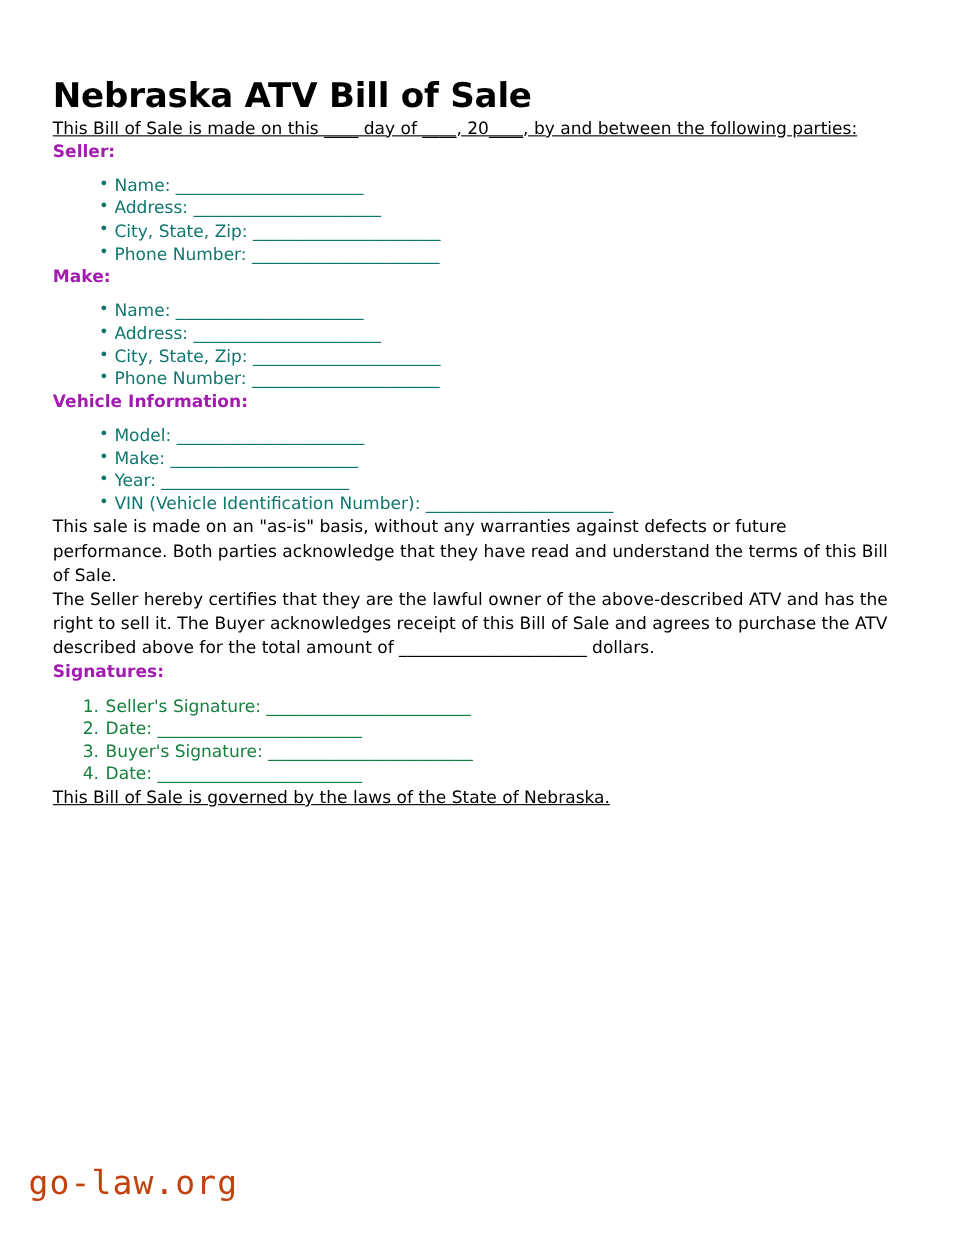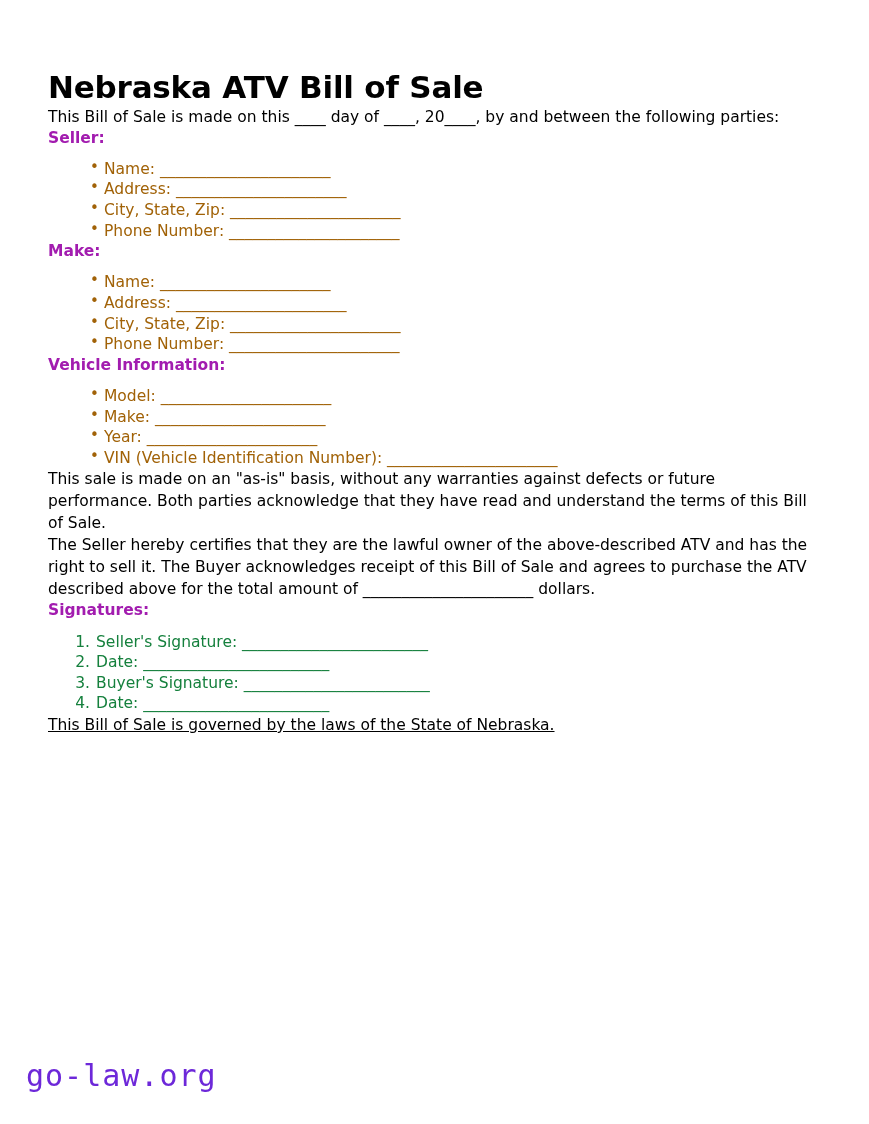--- a/index.html
+++ b/index.html
@@ -38,20 +38,21 @@
     color: #000;
   }
   p.para {
     font-size: 15.5px;
     line-height: 1.42;
     margin: 0;
     color: #000;
   }
   .intro {
     margin-top: 26px;
+    text-decoration: underline;
   }
   h2.section-head {
     font-size: 15.5px;
     font-weight: bold;
     margin: 0;
     line-height: 1.3;
     color: #a21caf;
   }
   .gap-before-head {
     margin-top: 23px;
@@ -60,21 +61,21 @@
     list-style: none;
     margin: 11px 0 0 0;
     padding: 0 0 0 42px;
   }
   ul.field-list li {
     font-size: 15.5px;
     line-height: 1.33;
     position: relative;
     padding-left: 14px;
     white-space: nowrap;
-    color: #a16207;
+    color: #0f766e;
   }
   ul.field-list li::before {
     content: "\2022";
     position: absolute;
     left: 0;
     top: -1px;
     font-size: 15px;
   }
   ol.sig-list {
     list-style: none;
@@ -109,21 +110,21 @@
     margin-top: 26px;
     text-decoration: underline;
   }
   .watermark {
     position: absolute;
     left: 26px;
     top: 1058px;
     font-family: "DejaVu Sans Mono", monospace;
     font-size: 30px;
     letter-spacing: 1px;
-    color: #6d28d9;
+    color: #c2410c;
     white-space: nowrap;
   }
 </style>
 </head>
 <body>
 
 <div class="page">
   <div class="content">
 
     <h1 class="doc-title">Nebraska ATV Bill of Sale</h1>

